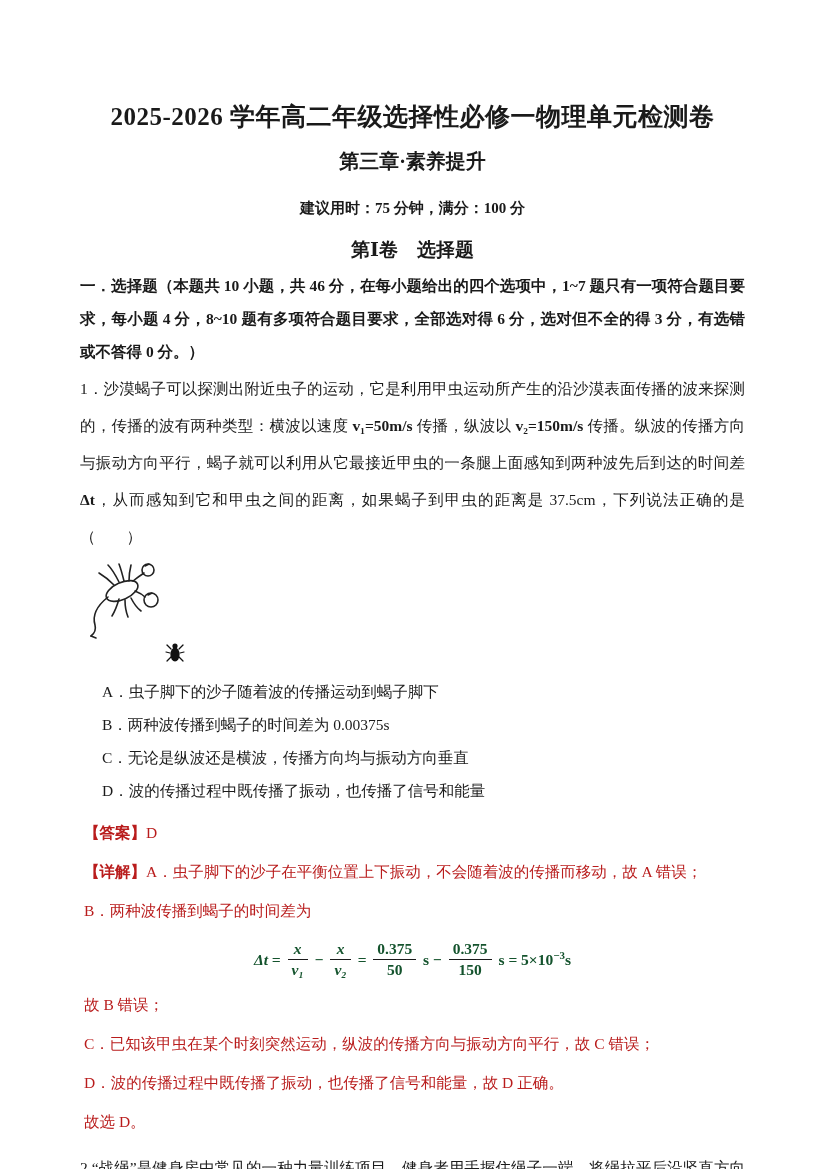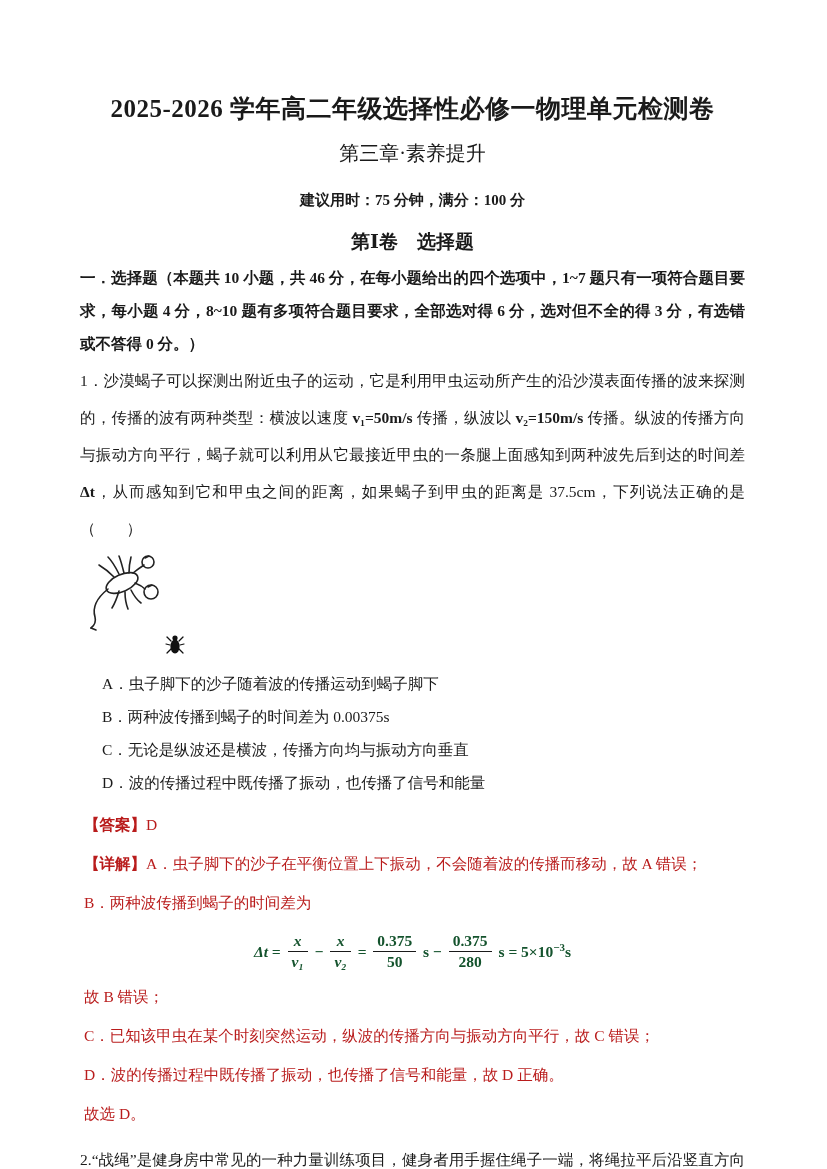--- a/index.html
+++ b/index.html
@@ -18,26 +18,26 @@
     box-sizing: border-box;
     width: 827px;
     height: 1169px;
     padding: 92px 82px 0 80px;
   }
   .title {
     font-size: 25px;
     font-weight: bold;
     text-align: center;
     line-height: 34px;
-    margin: 0;
+    margin: 8px;
     letter-spacing: 0.5px;
   }
   .subtitle {
     font-size: 20px;
-    font-weight: normal;
+    font-weight: bold;
     text-align: center;
     line-height: 28px;
     margin: 13px 0 0 0;
   }
   .meta {
     font-size: 15px;
     font-weight: bold;
     text-align: center;
     line-height: 22px;
     margin: 22px 0 0 0;
@@ -199,21 +199,21 @@
   <p class="red-line">B．两种波传播到蝎子的时间差为</p>
 
   <div class="formula">
     <span class="it">Δt =</span>
     <span class="frac"><span class="num it">x</span><span class="den it">v₁</span></span>
     <span>−</span>
     <span class="frac"><span class="num it">x</span><span class="den it">v₂</span></span>
     <span>=</span>
     <span class="frac"><span class="num">0.375</span><span class="den">50</span></span>
     <span>s −</span>
-    <span class="frac"><span class="num">0.375</span><span class="den">280</span></span>
+    <span class="frac"><span class="num">0.375</span><span class="den">150</span></span>
     <span><span>s = 5×10</span><sup>−3</sup><span>s</span></span>
   </div>
 
   <p class="red-line">故 B 错误；</p>
   <p class="red-line">C．已知该甲虫在某个时刻突然运动，纵波的传播方向与振动方向平行，故 C 错误；</p>
   <p class="red-line">D．波的传播过程中既传播了振动，也传播了信号和能量，故 D 正确。</p>
   <p class="red-line">故选 D。</p>
 
   <p class="qtext q2"><span>2.“战绳”是健身房中常见的一种力量训练项目，健身者用手握住绳子一端，将绳拉平后沿竖直方向上下抖动，则可在绳中形成一列机械波。如图是 </span><span class="it">t₀</span><span> 时刻绳波的波形图，且 </span><span class="it">P</span><span> 点的振动方向向下，振动频率是 0.5Hz，则下列说法正确的是（　　）</span></p>
 

